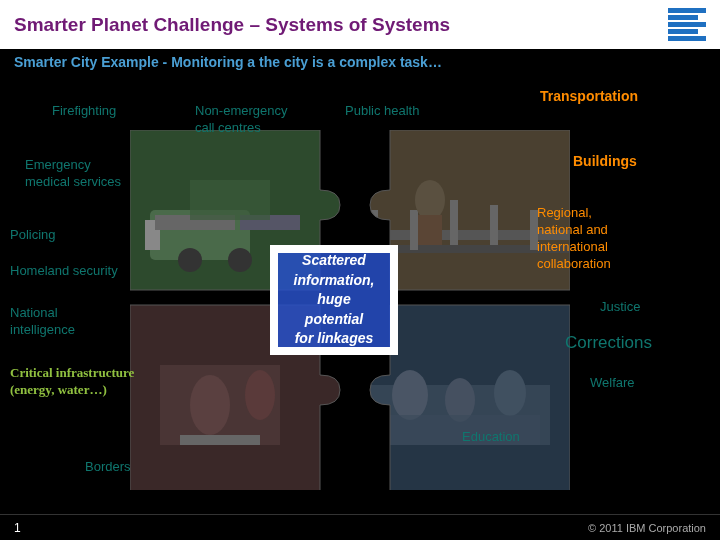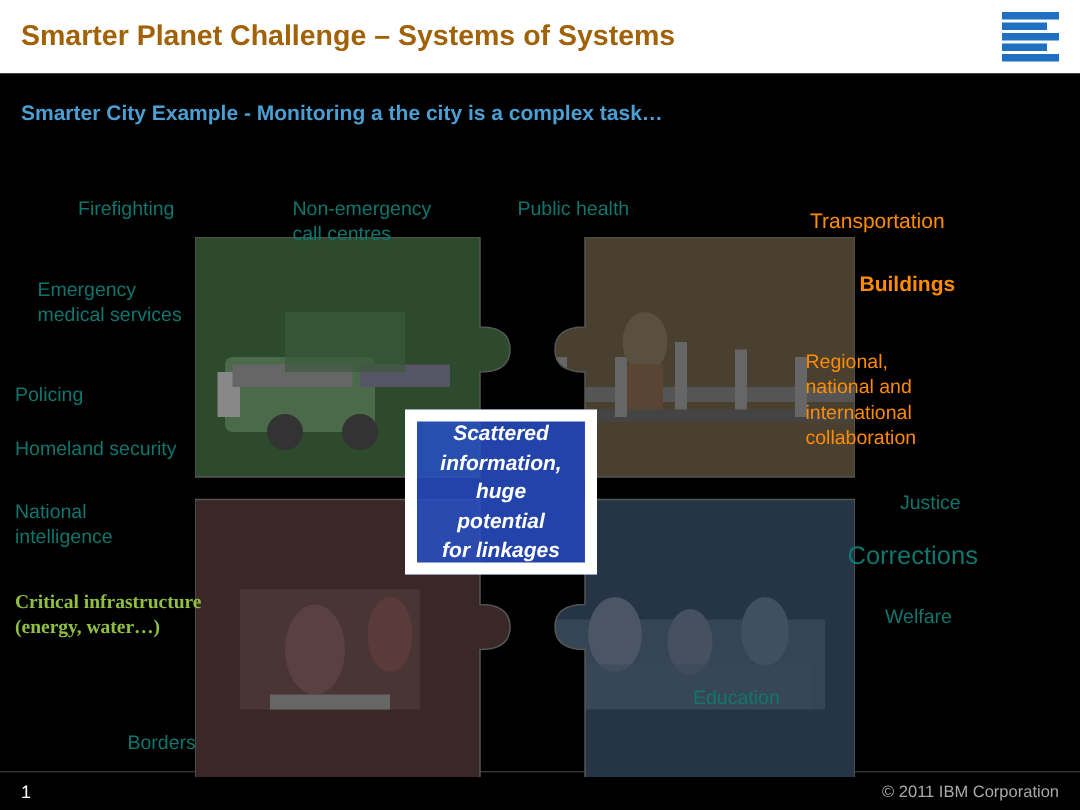--- a/index.html
+++ b/index.html
@@ -27,21 +27,21 @@
       padding: 8px 14px;
       display: flex;
       align-items: center;
       justify-content: space-between;
       min-height: 44px;
     }
 
     .header-title {
       font-size: 19px;
       font-weight: bold;
-      color: #a16207;
+      color: #701a75;
     }
 
     .ibm-logo {
       display: flex;
       flex-direction: column;
       gap: 2px;
     }
 
     .ibm-logo-bar {
       height: 5px;
@@ -49,21 +49,21 @@
     }
     .ibm-logo-bar:nth-child(1) { width: 38px; }
     .ibm-logo-bar:nth-child(2) { width: 30px; }
     .ibm-logo-bar:nth-child(3) { width: 38px; }
     .ibm-logo-bar:nth-child(4) { width: 30px; }
     .ibm-logo-bar:nth-child(5) { width: 38px; }
 
     
     .subtitle-bar {
       background: #000;
-      padding: 18px 14px;
+      padding: 4px 14px;
     }
 
     .subtitle-text {
       color: #4a9fd4;
       font-size: 14px;
       font-weight: bold;
     }
 
     
     .main-content {
@@ -249,21 +249,21 @@
     <div class="label" style="top:188px; left:10px; font-size:13px;">Homeland security</div>
 
     <div class="label label-green" style="top:290px; left:10px; font-size:13px; line-height:1.3;">Critical infrastructure<br>(energy, water…)</div>
 
     <div class="label" style="top:336px; left:85px; font-size:13px;margin-top:48px;">Borders</div>
 
     <div class="label" style="top:28px; left:195px; font-size:13px; line-height:1.3;">Non-emergency<br>call centres</div>
 
     <div class="label" style="top:28px; left:345px; font-size:13px;">Public health</div>
 
-    <div class="label label-orange" style="top:36px; left:540px; font-size:14px; font-weight:normal;text-align:center;">Transportation</div>
+    <div class="label label-orange" style="top:13px; left:540px; font-size:14px; font-weight:bold;text-align:center;">Transportation</div>
 
     <div class="label label-orange" style="top:78px; left:573px; font-size:14px; font-weight:bold;">Buildings</div>
 
     <div class="label label-orange" style="top:130px; left:537px; font-size:13px; font-weight:normal; line-height:1.3;">Regional,<br>national and<br>international<br>collaboration</div>
 
     <div class="label" style="top:224px; left:600px; font-size:13px;">Justice</div>
 
     <div class="label" style="top:258px; left:565px; font-size:17px;">Corrections</div>
 
     <div class="label" style="top:300px; left:590px; font-size:13px;">Welfare</div>

